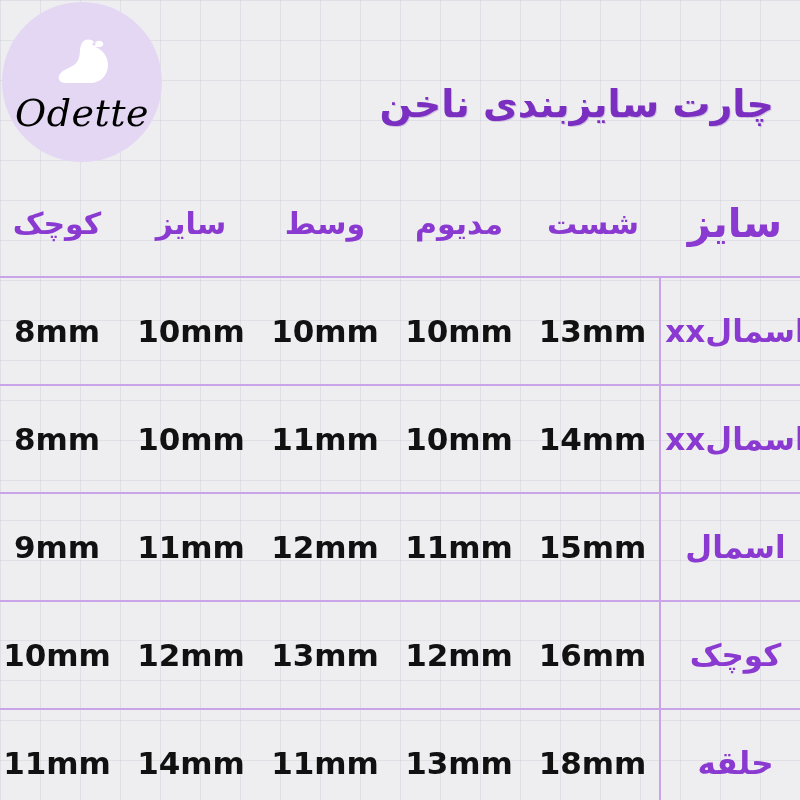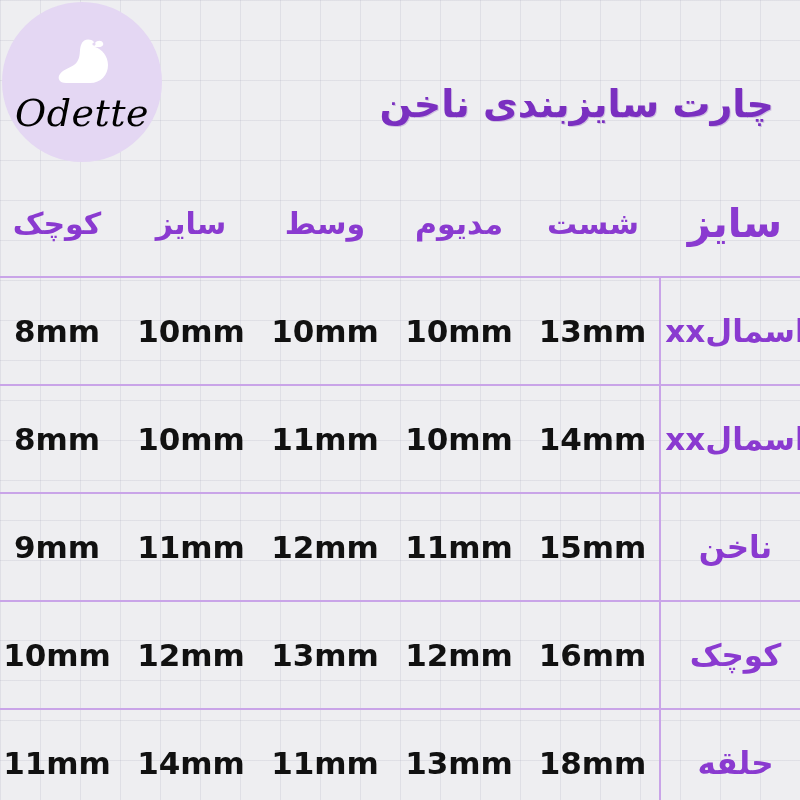--- a/index.html
+++ b/index.html
@@ -188,21 +188,21 @@
         </tr>
         <tr class="body-row">
           <td class="size-cell"><span class="size-label-ltr">xxاسمال</span></td>
           <td class="val-cell">14mm</td>
           <td class="val-cell">10mm</td>
           <td class="val-cell">11mm</td>
           <td class="val-cell">10mm</td>
           <td class="val-cell">8mm</td>
         </tr>
         <tr class="body-row">
-          <td class="size-cell"><span class="size-label-ltr">ناخن</span></td>
+          <td class="size-cell"><span class="size-label-ltr">اسمال</span></td>
           <td class="val-cell">15mm</td>
           <td class="val-cell">11mm</td>
           <td class="val-cell">12mm</td>
           <td class="val-cell">11mm</td>
           <td class="val-cell">9mm</td>
         </tr>
         <tr class="body-row">
           <td class="size-cell"><span class="size-label-ltr">کوچک</span></td>
           <td class="val-cell">16mm</td>
           <td class="val-cell">12mm</td>

